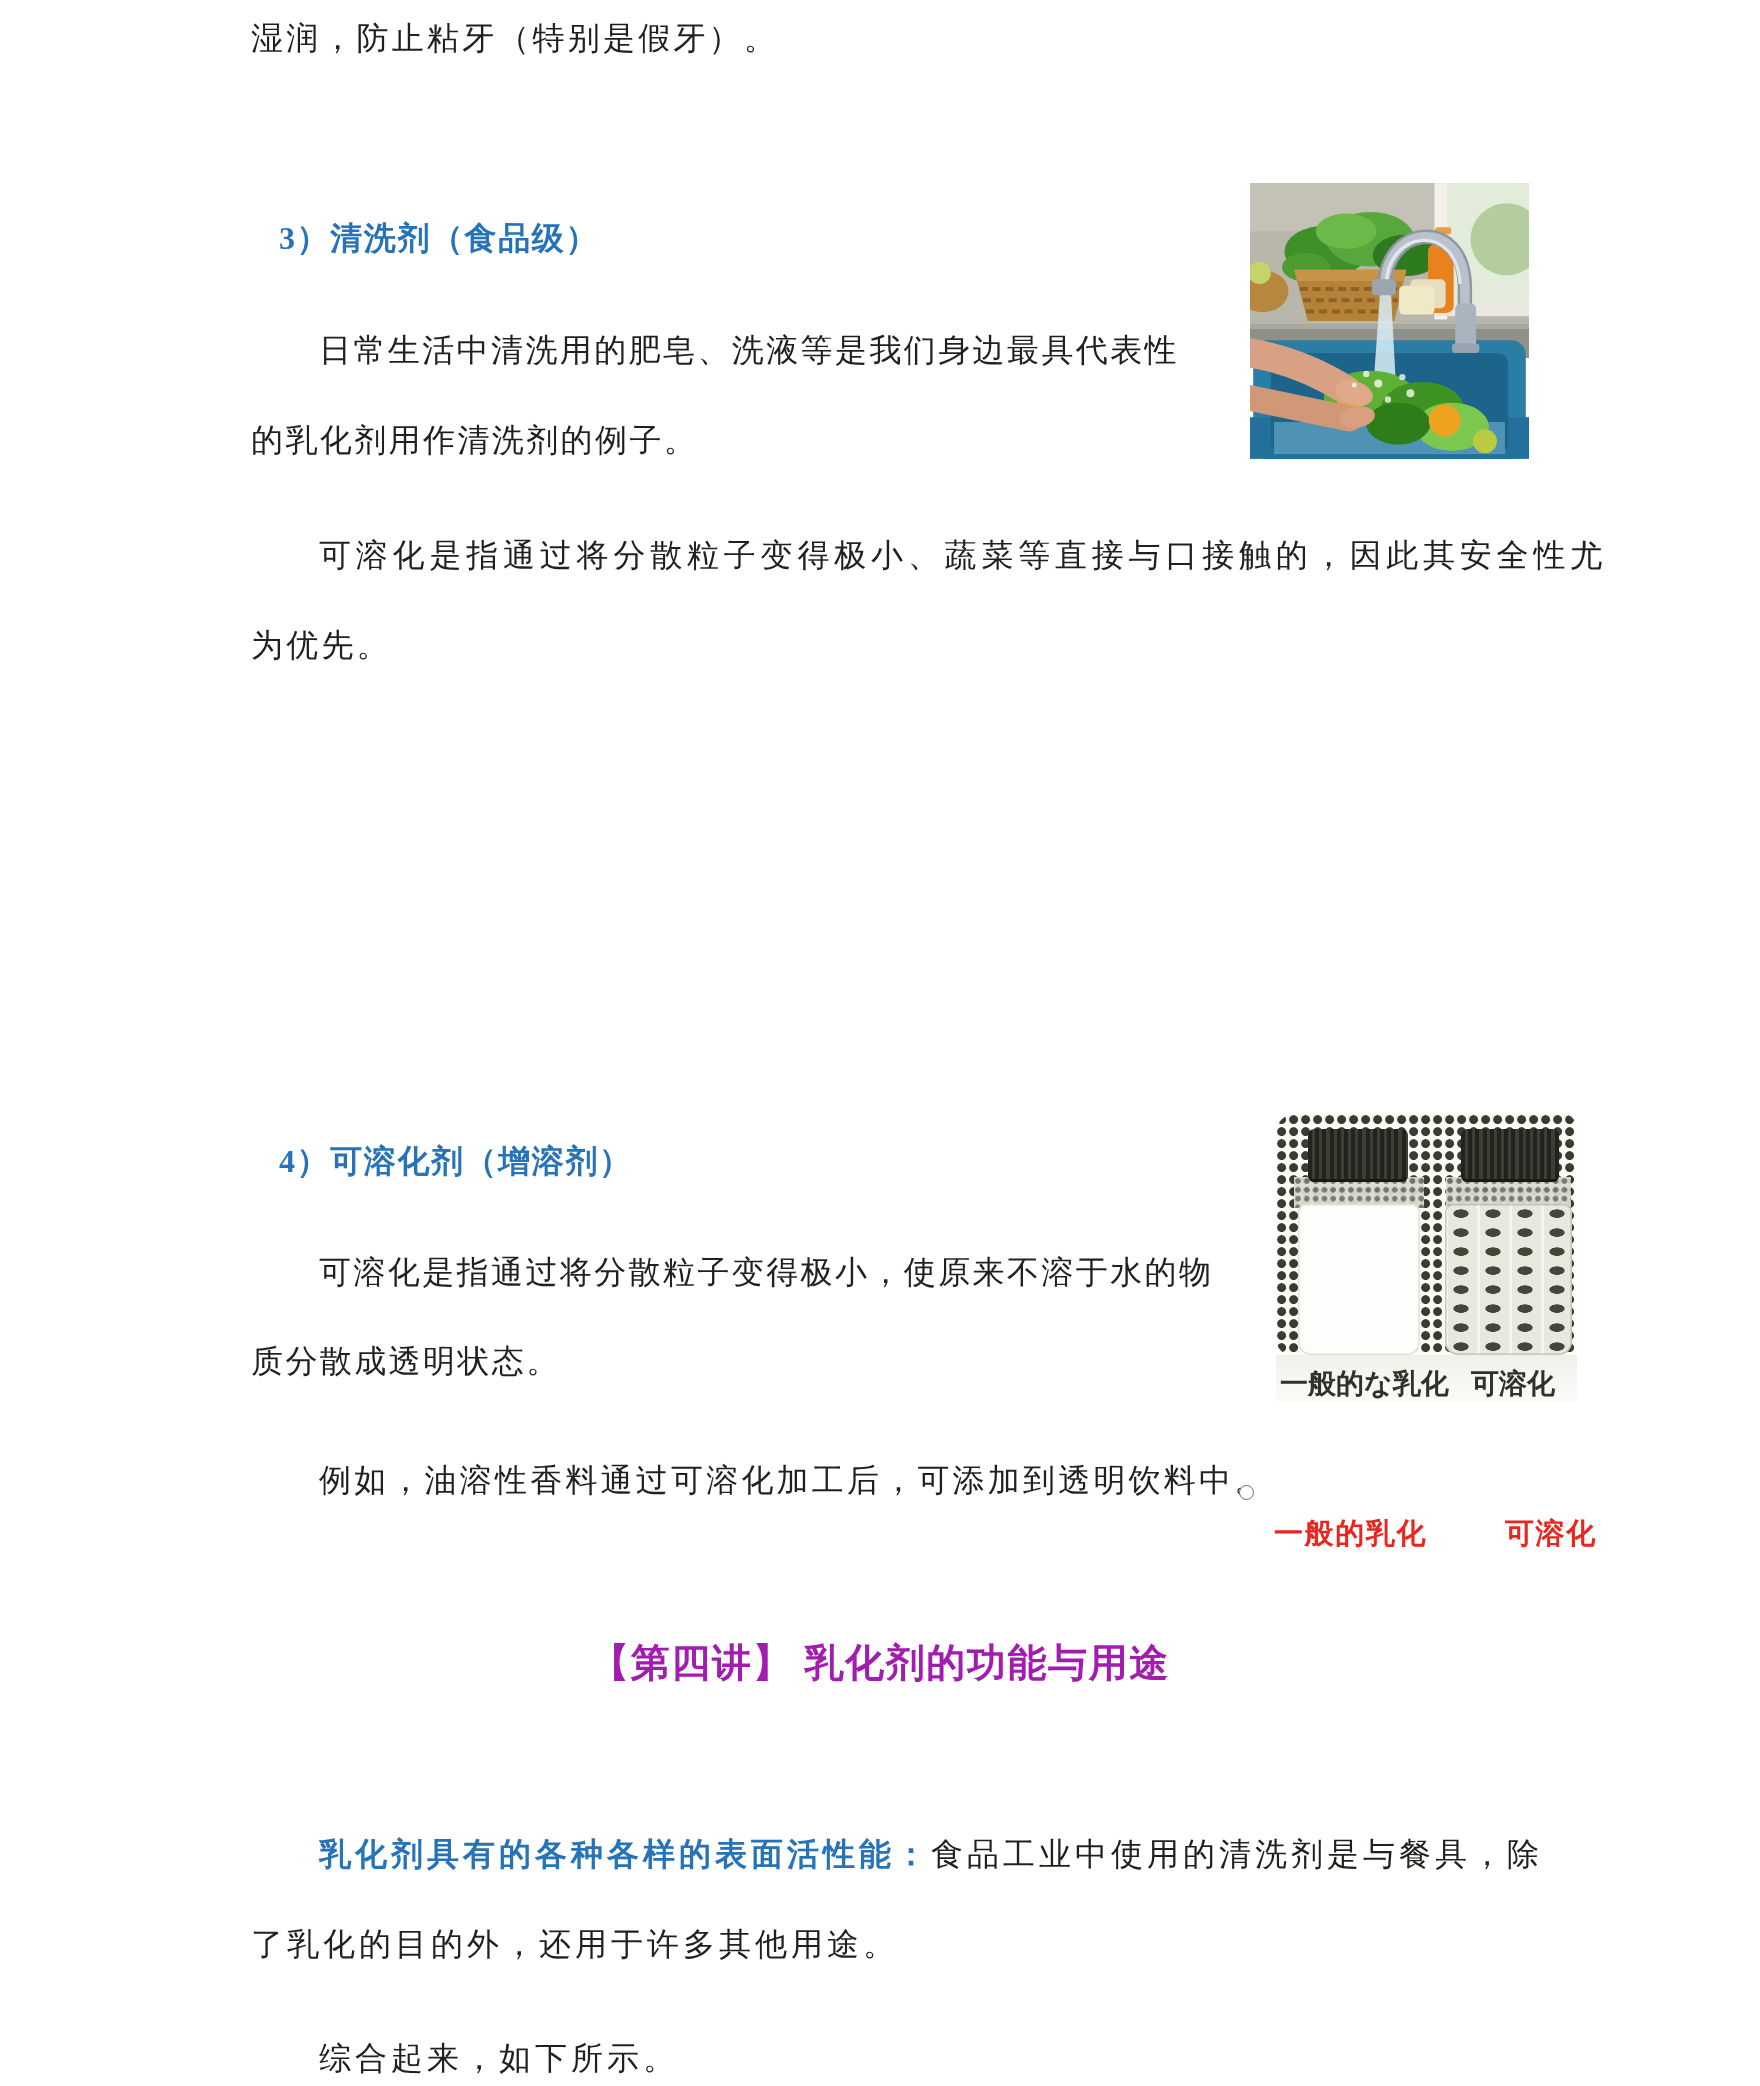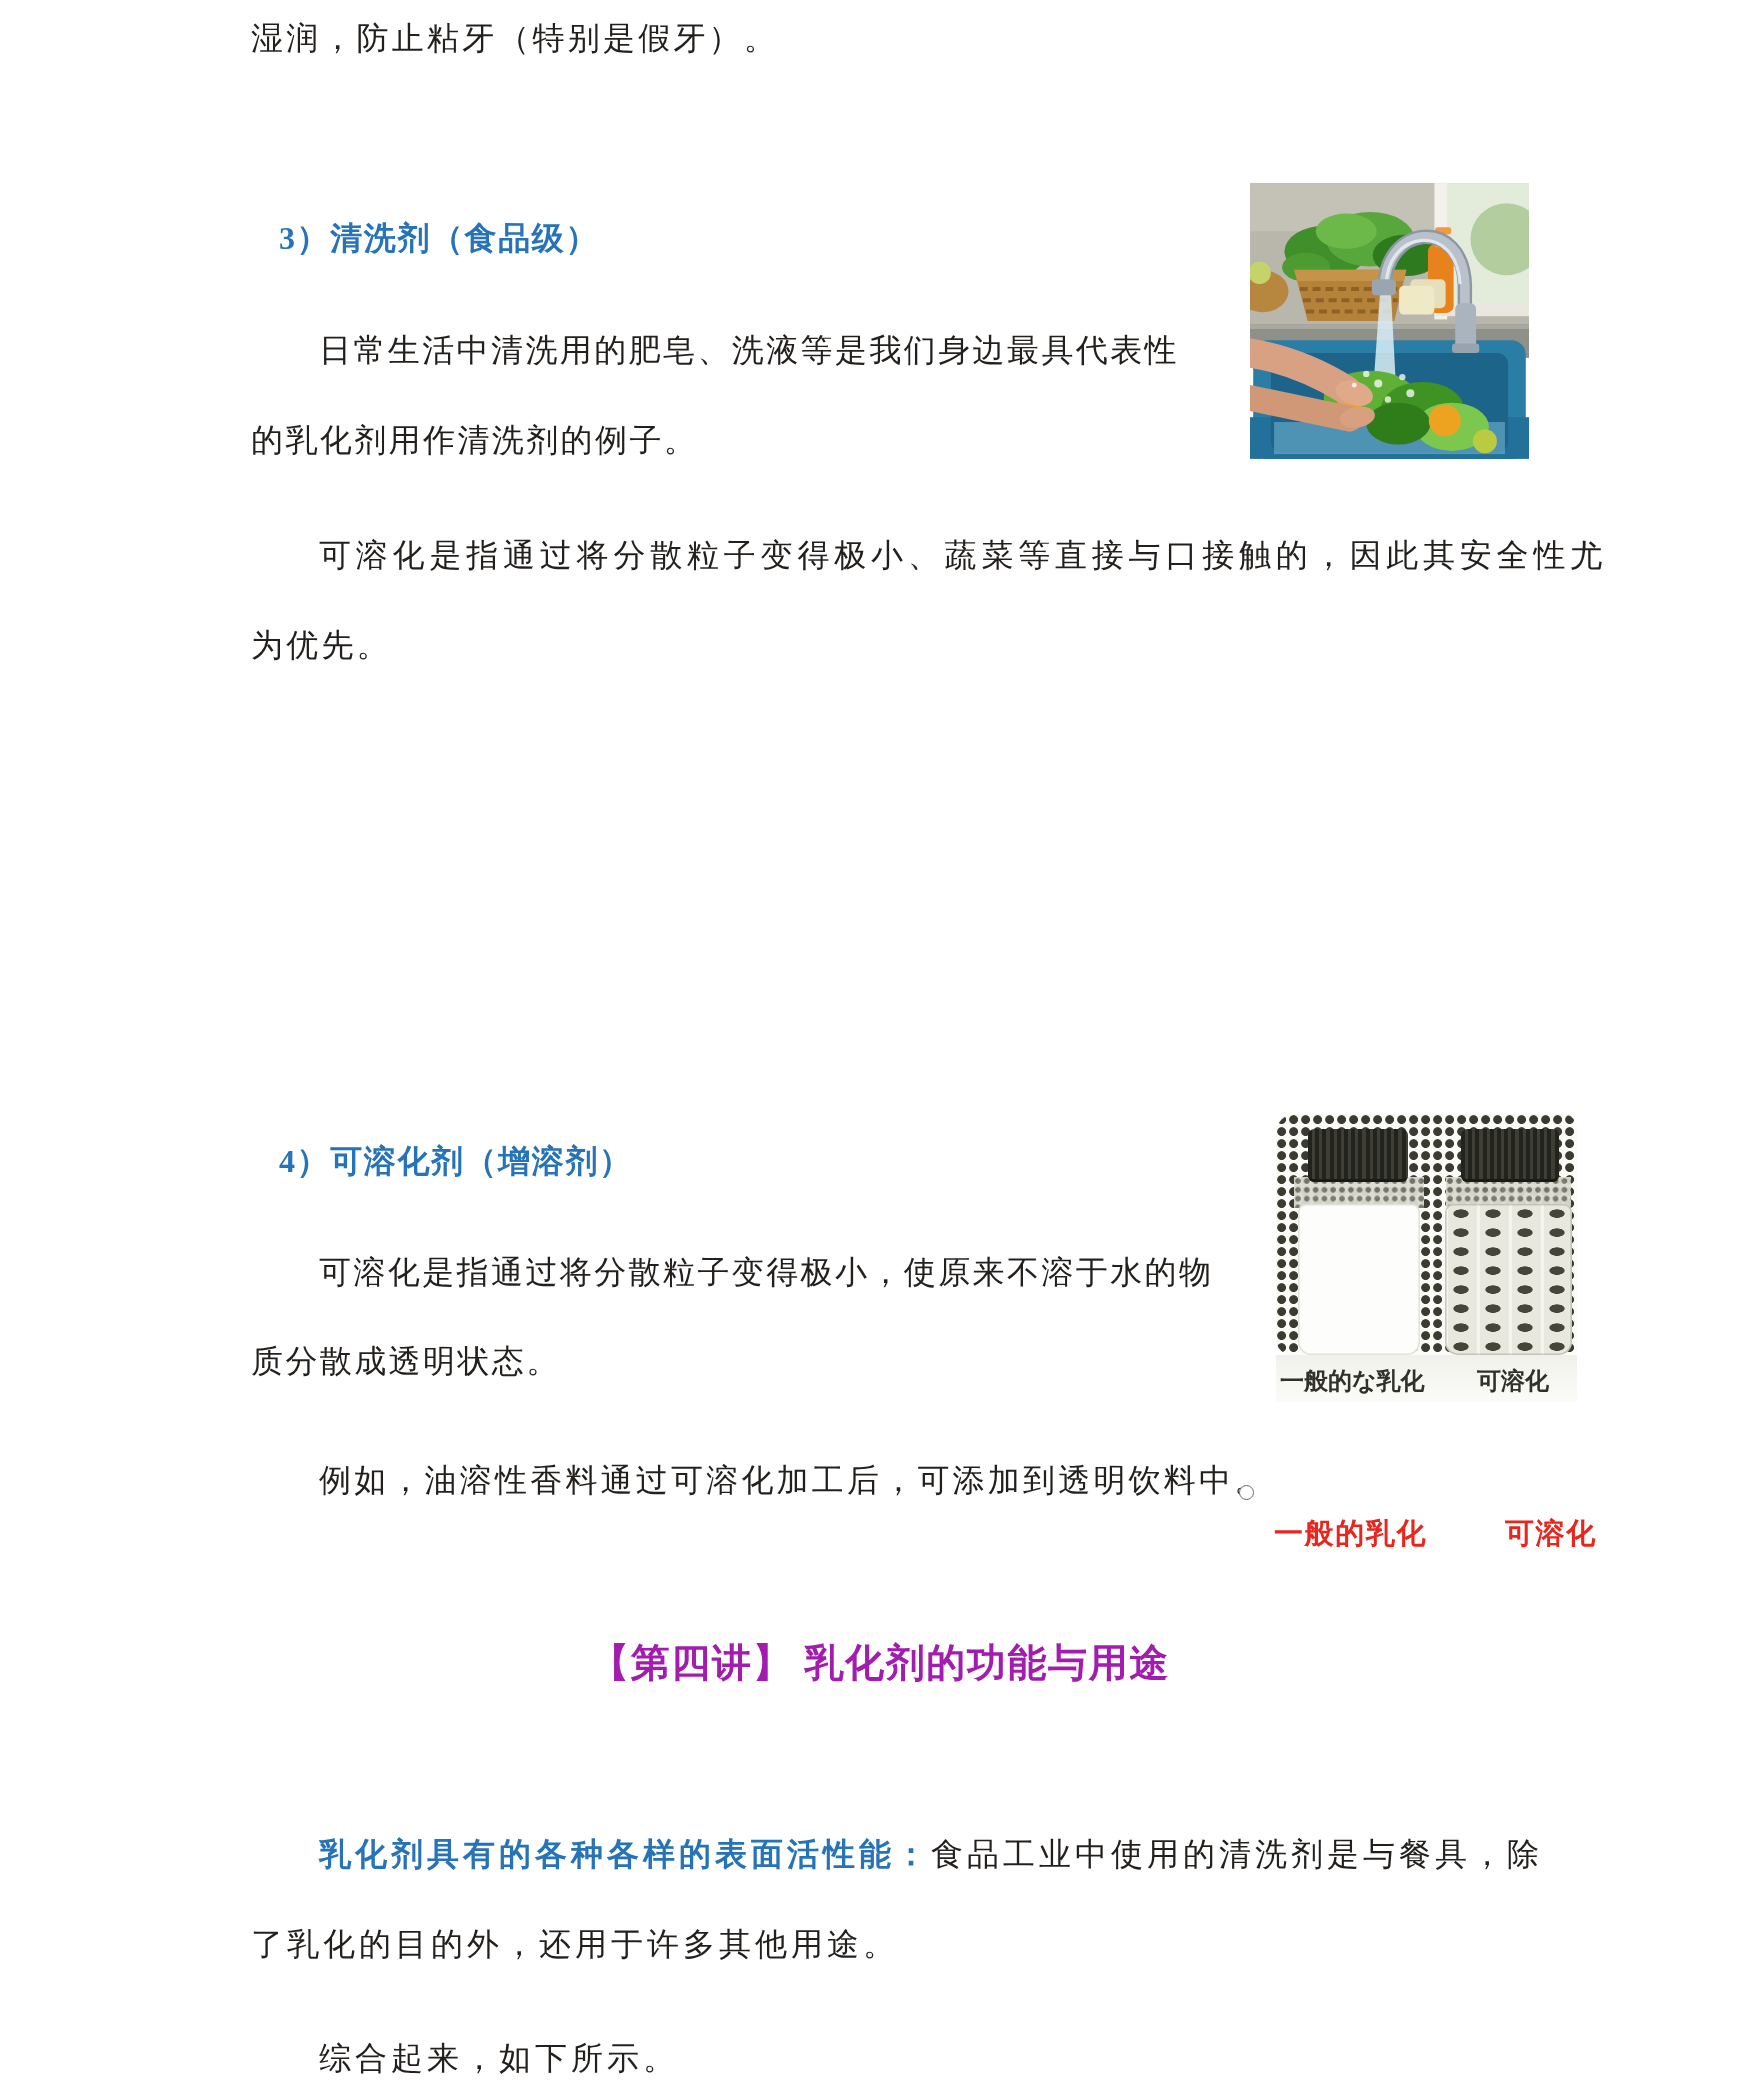--- a/index.html
+++ b/index.html
@@ -39,21 +39,21 @@
   .bottle-left-body{left:1298px;width:122px;background:#fdfdfc;box-shadow:inset 0 0 0 1.6px rgba(205,205,195,.55);}
   .bottle-right-body{left:1445px;width:127px;
     background-color:#e8e8de;
     background-image:
       linear-gradient(90deg,rgba(255,255,255,.55) 0 3.2px,rgba(255,255,255,0) 3.2px 32px),
       radial-gradient(ellipse 13px 7.2px at 16px 9.6px,#45453a 55%,rgba(69,69,58,0) 62%);
     background-size:32px 19px,32px 19px;
     box-shadow:inset 0 0 0 1.6px rgba(150,150,138,.45);}
   .label-strip{position:absolute;left:1276px;top:1355px;width:301px;height:47px;
     background:linear-gradient(#f1f1ec,#fbfbf8);}
-  .photo-label{position:absolute;top:1365px;font-size:24px;font-weight:bold;color:#31312a;white-space:nowrap;}
+  .photo-label{position:absolute;top:1365px;font-size:28px;font-weight:bold;color:#31312a;white-space:nowrap;}
   .photo-label-left{left:1280px;width:144px;text-align:center;}
   .photo-label-right{left:1471px;width:84px;text-align:center;}
 
   .red-caption{position:absolute;left:1274px;top:1514px;display:flex;gap:78px;}
   .red-caption span{font-size:29px;font-weight:bold;color:#e8261d;white-space:nowrap;letter-spacing:1.6px;}
   .anchor-circle{position:absolute;left:1239px;top:1485px;width:13px;height:13px;border:1.6px solid #6a6a6a;border-radius:50%;background:#fff;}
 </style>
 </head>
 <body>
 

